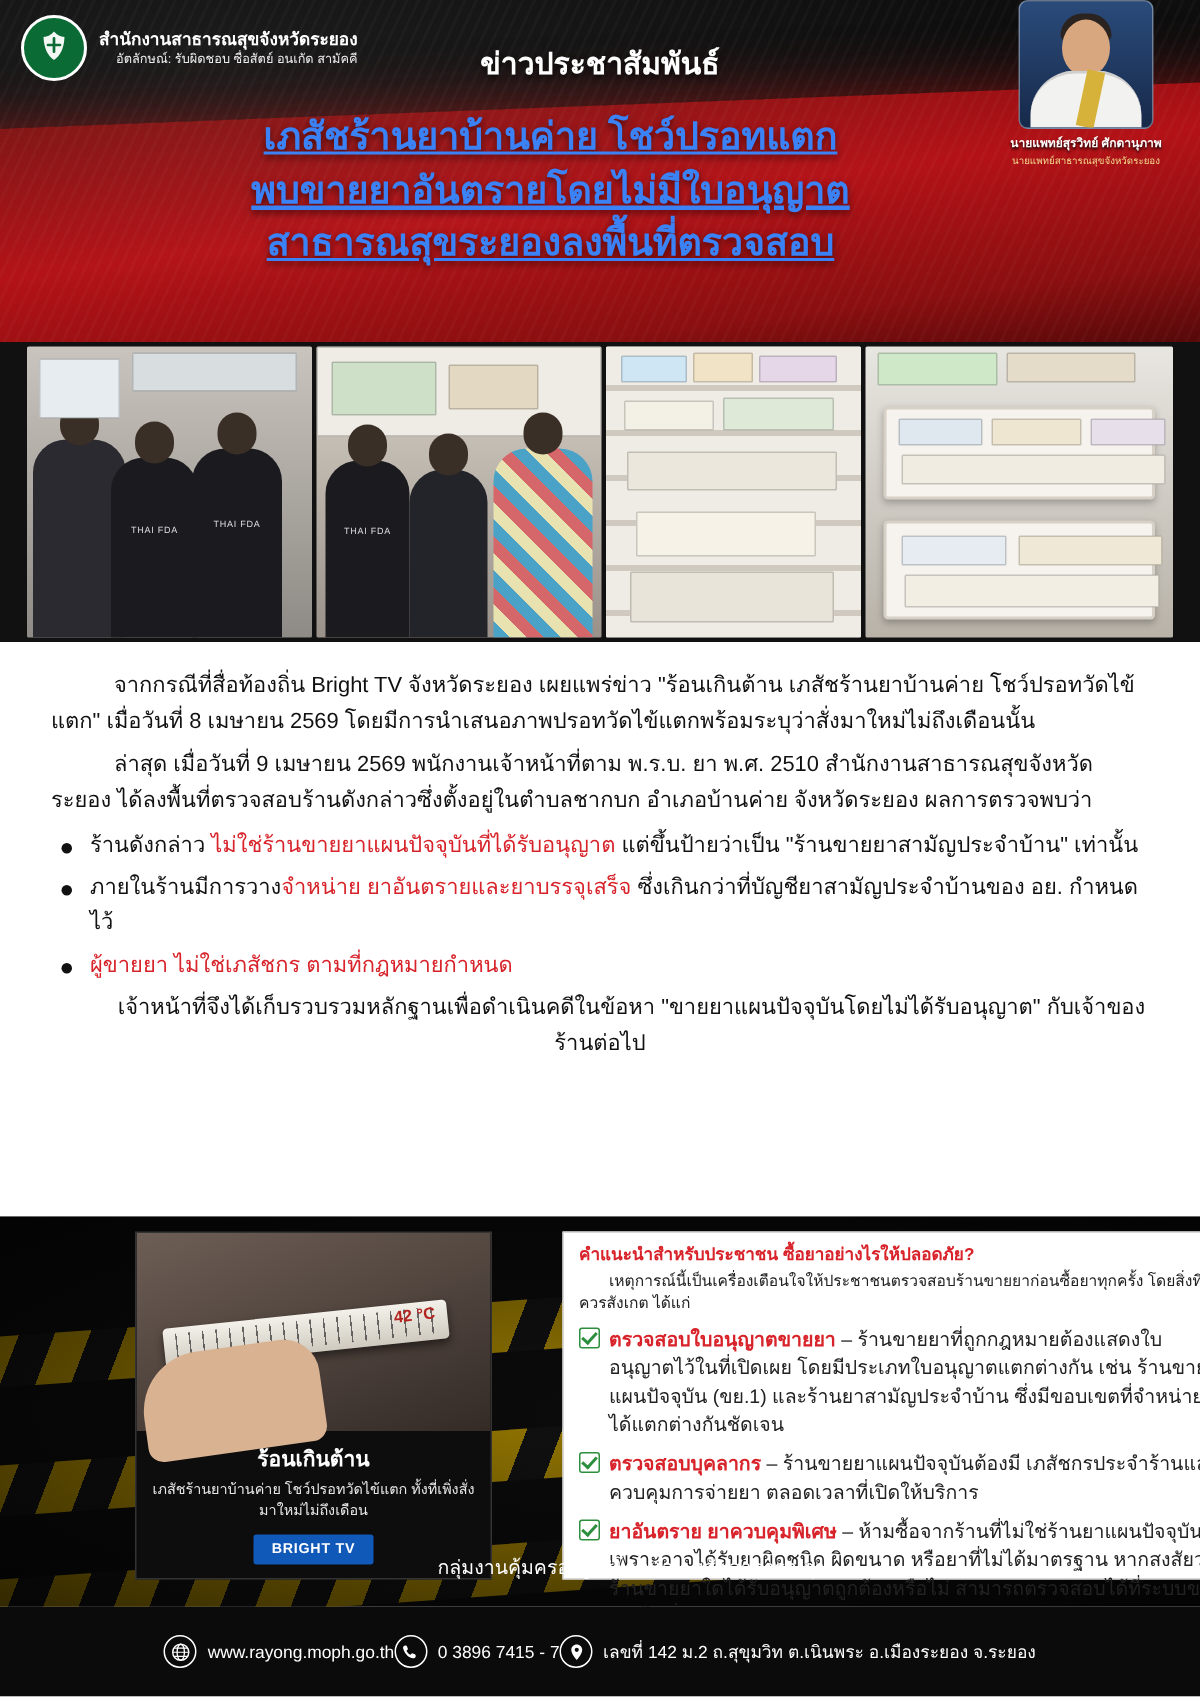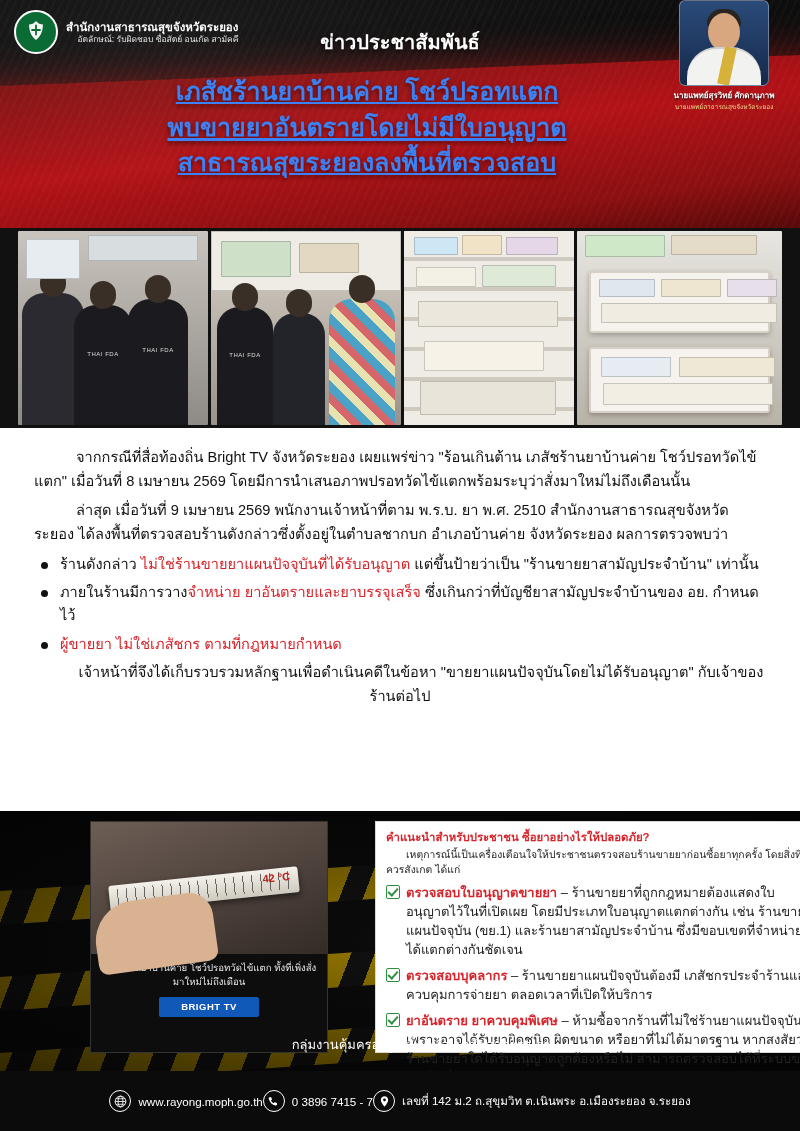--- a/index.html
+++ b/index.html
@@ -233,21 +233,21 @@
     position: absolute; left: 4px; bottom: -14px;
     width: 120px; height: 70px; border-radius: 40px 24px 10px 10px;
     background: #d9b292; transform: rotate(-8deg);
   }
   .tv-caption {
     padding: 7px 10px 10px; color: #fff; text-align: center;
   }
   .tv-caption .t1 { font-size: 14px; font-weight: bold; margin-bottom: 4px; }
   .tv-caption .t2 { font-size: 9.6px; line-height: 1.45; color: #e8e8e8; }
   .tv-badge {
-    margin: 8px auto 0; width: 100px; height: 20px;
+    margin: 8px auto 0; width: 80px; height: 20px;
     background: #1159b8; color: #fff; font-size: 9.5px; font-weight: bold;
     display: flex; align-items: center; justify-content: center;
     border-radius: 2px; letter-spacing: .5px;
   }
 
   .advice {
     position: absolute; left: 338px; top: 10px;
     width: 452px; height: 232px;
     background: #ffffff;
     border: 1px solid #d8d8d8;
@@ -419,20 +419,21 @@
 
     <div class="tv-card">
       <div class="tv-photo">
         <div class="therm">
           <div class="ticks"></div>
           <div class="val">42 °C</div>
         </div>
         <div class="hand"></div>
       </div>
       <div class="tv-caption">
+        <div class="t1">ร้อนเกินต้าน</div>
         <div class="t2">เภสัชร้านยาบ้านค่าย โชว์ปรอทวัดไข้แตก ทั้งที่เพิ่งสั่งมาใหม่ไม่ถึงเดือน</div>
         <div class="tv-badge">BRIGHT TV</div>
       </div>
     </div>
 
     <div class="advice">
       <div class="advice-title">คำแนะนำสำหรับประชาชน ซื้อยาอย่างไรให้ปลอดภัย?</div>
       <div class="advice-intro">เหตุการณ์นี้เป็นเครื่องเตือนใจให้ประชาชนตรวจสอบร้านขายยาก่อนซื้อยาทุกครั้ง โดยสิ่งที่ควรสังเกต ได้แก่</div>
 
       <div class="advice-item">

